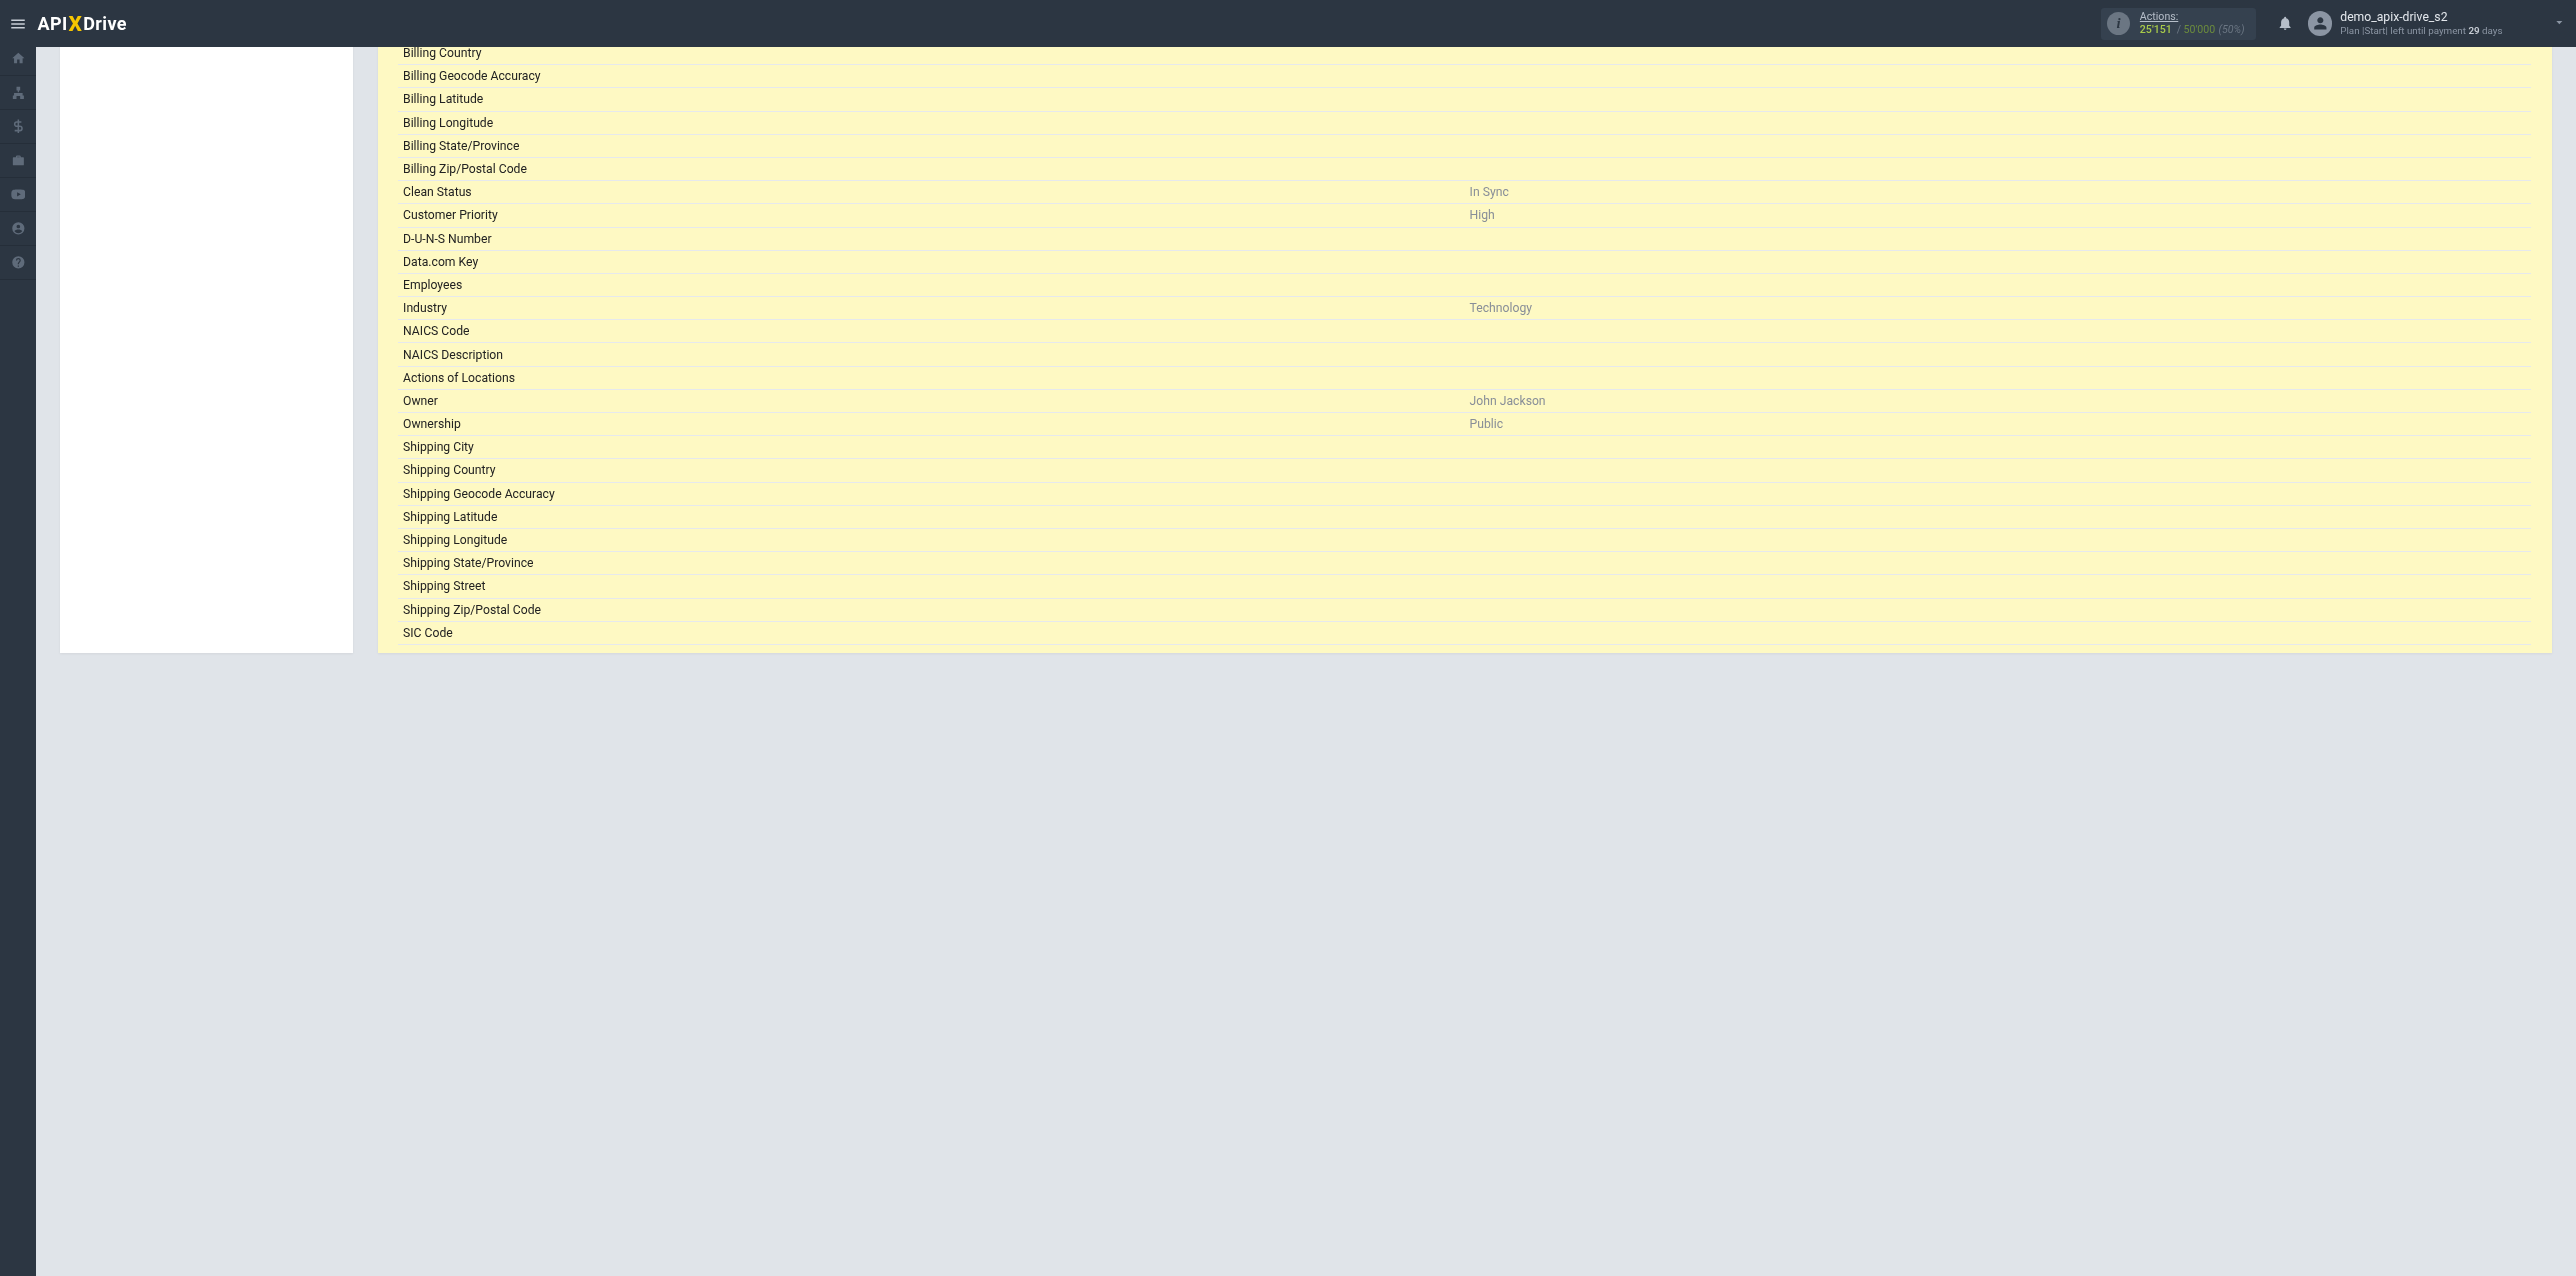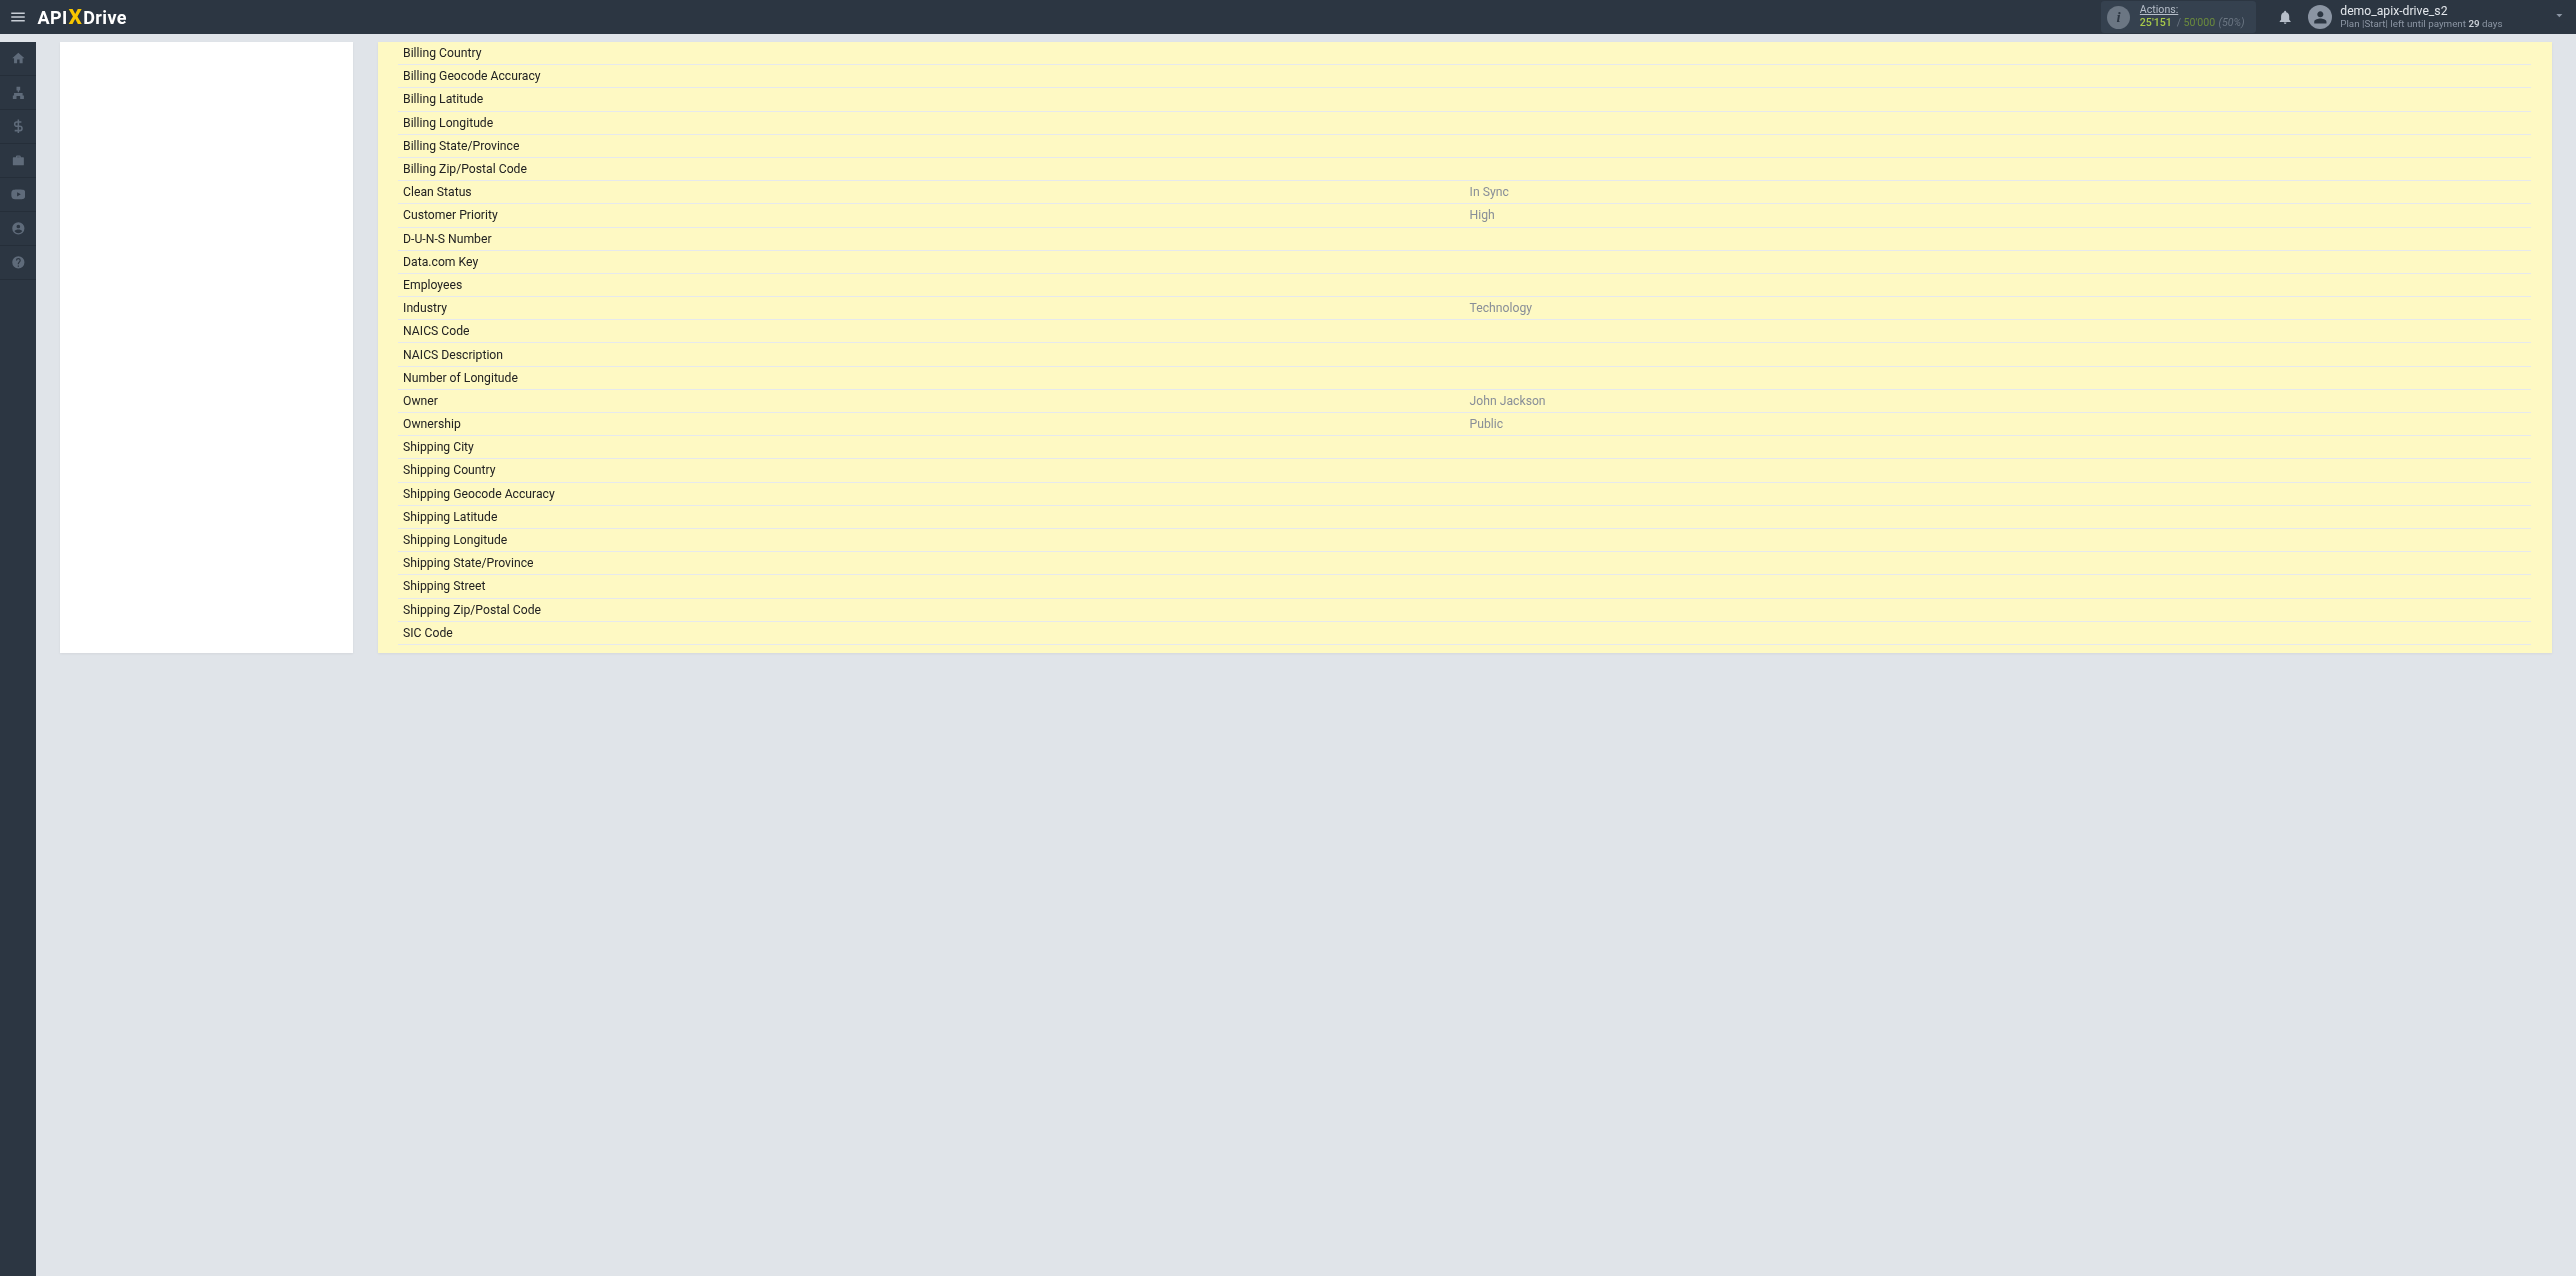--- a/index.html
+++ b/index.html
@@ -4,21 +4,21 @@
 <style>
   * { box-sizing: border-box; margin: 0; padding: 0; }
   html, body {
     font-family: -apple-system, BlinkMacSystemFont, "Segoe UI", Roboto, "Helvetica Neue", Arial, sans-serif;
     background: #e0e4e9;
     height: 100%;
     color: #2c3e50;
   }
   
   .header {
-    height: 34px;
+    height: 47px;
     background: #2c3642;
     display: flex;
     align-items: center;
     padding: 0 9.8px 0 0;
     position: fixed;
     top: 0; left: 0; right: 0;
     z-index: 100;
   }
   .hamburger {
     width: 36px;
@@ -334,21 +334,21 @@
             </tr>
             <tr>
               <td class="label">NAICS Code</td>
               <td class="value"></td>
             </tr>
             <tr>
               <td class="label">NAICS Description</td>
               <td class="value"></td>
             </tr>
             <tr>
-              <td class="label">Number of Longitude</td>
+              <td class="label">Actions of Locations</td>
               <td class="value"></td>
             </tr>
             <tr>
               <td class="label">Owner</td>
               <td class="value">John Jackson</td>
             </tr>
             <tr>
               <td class="label">Ownership</td>
               <td class="value">Public</td>
             </tr>

